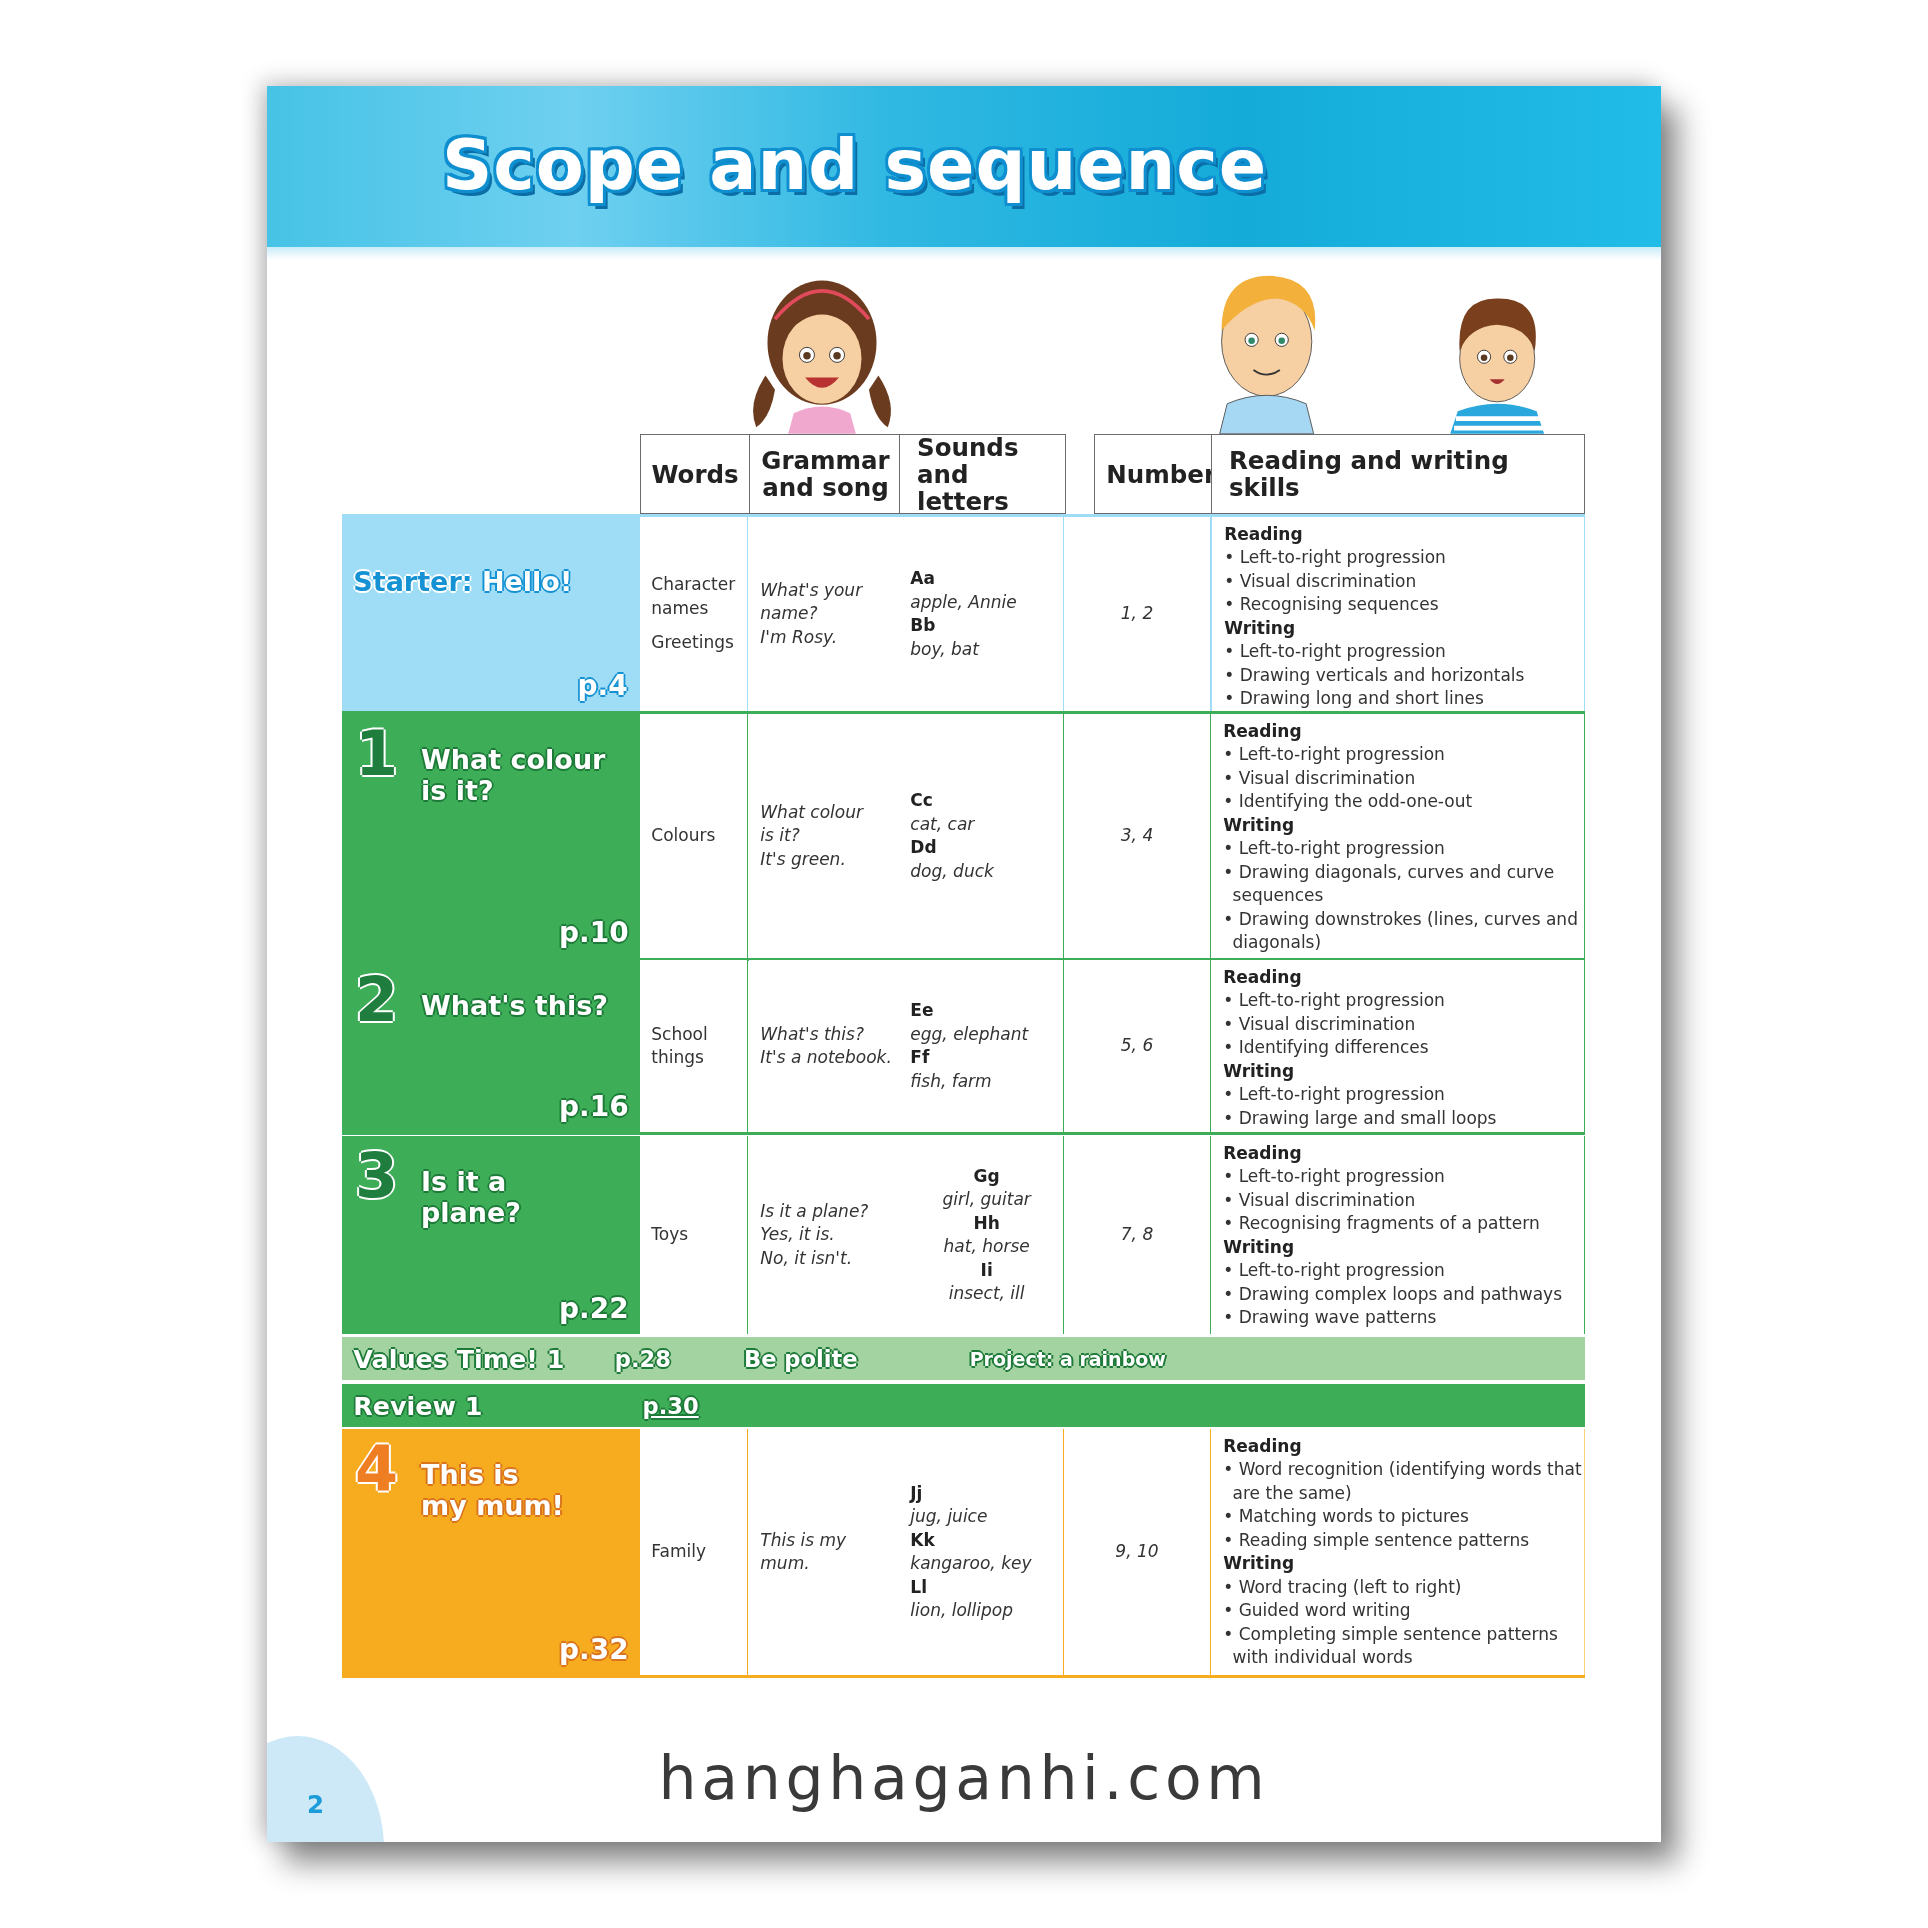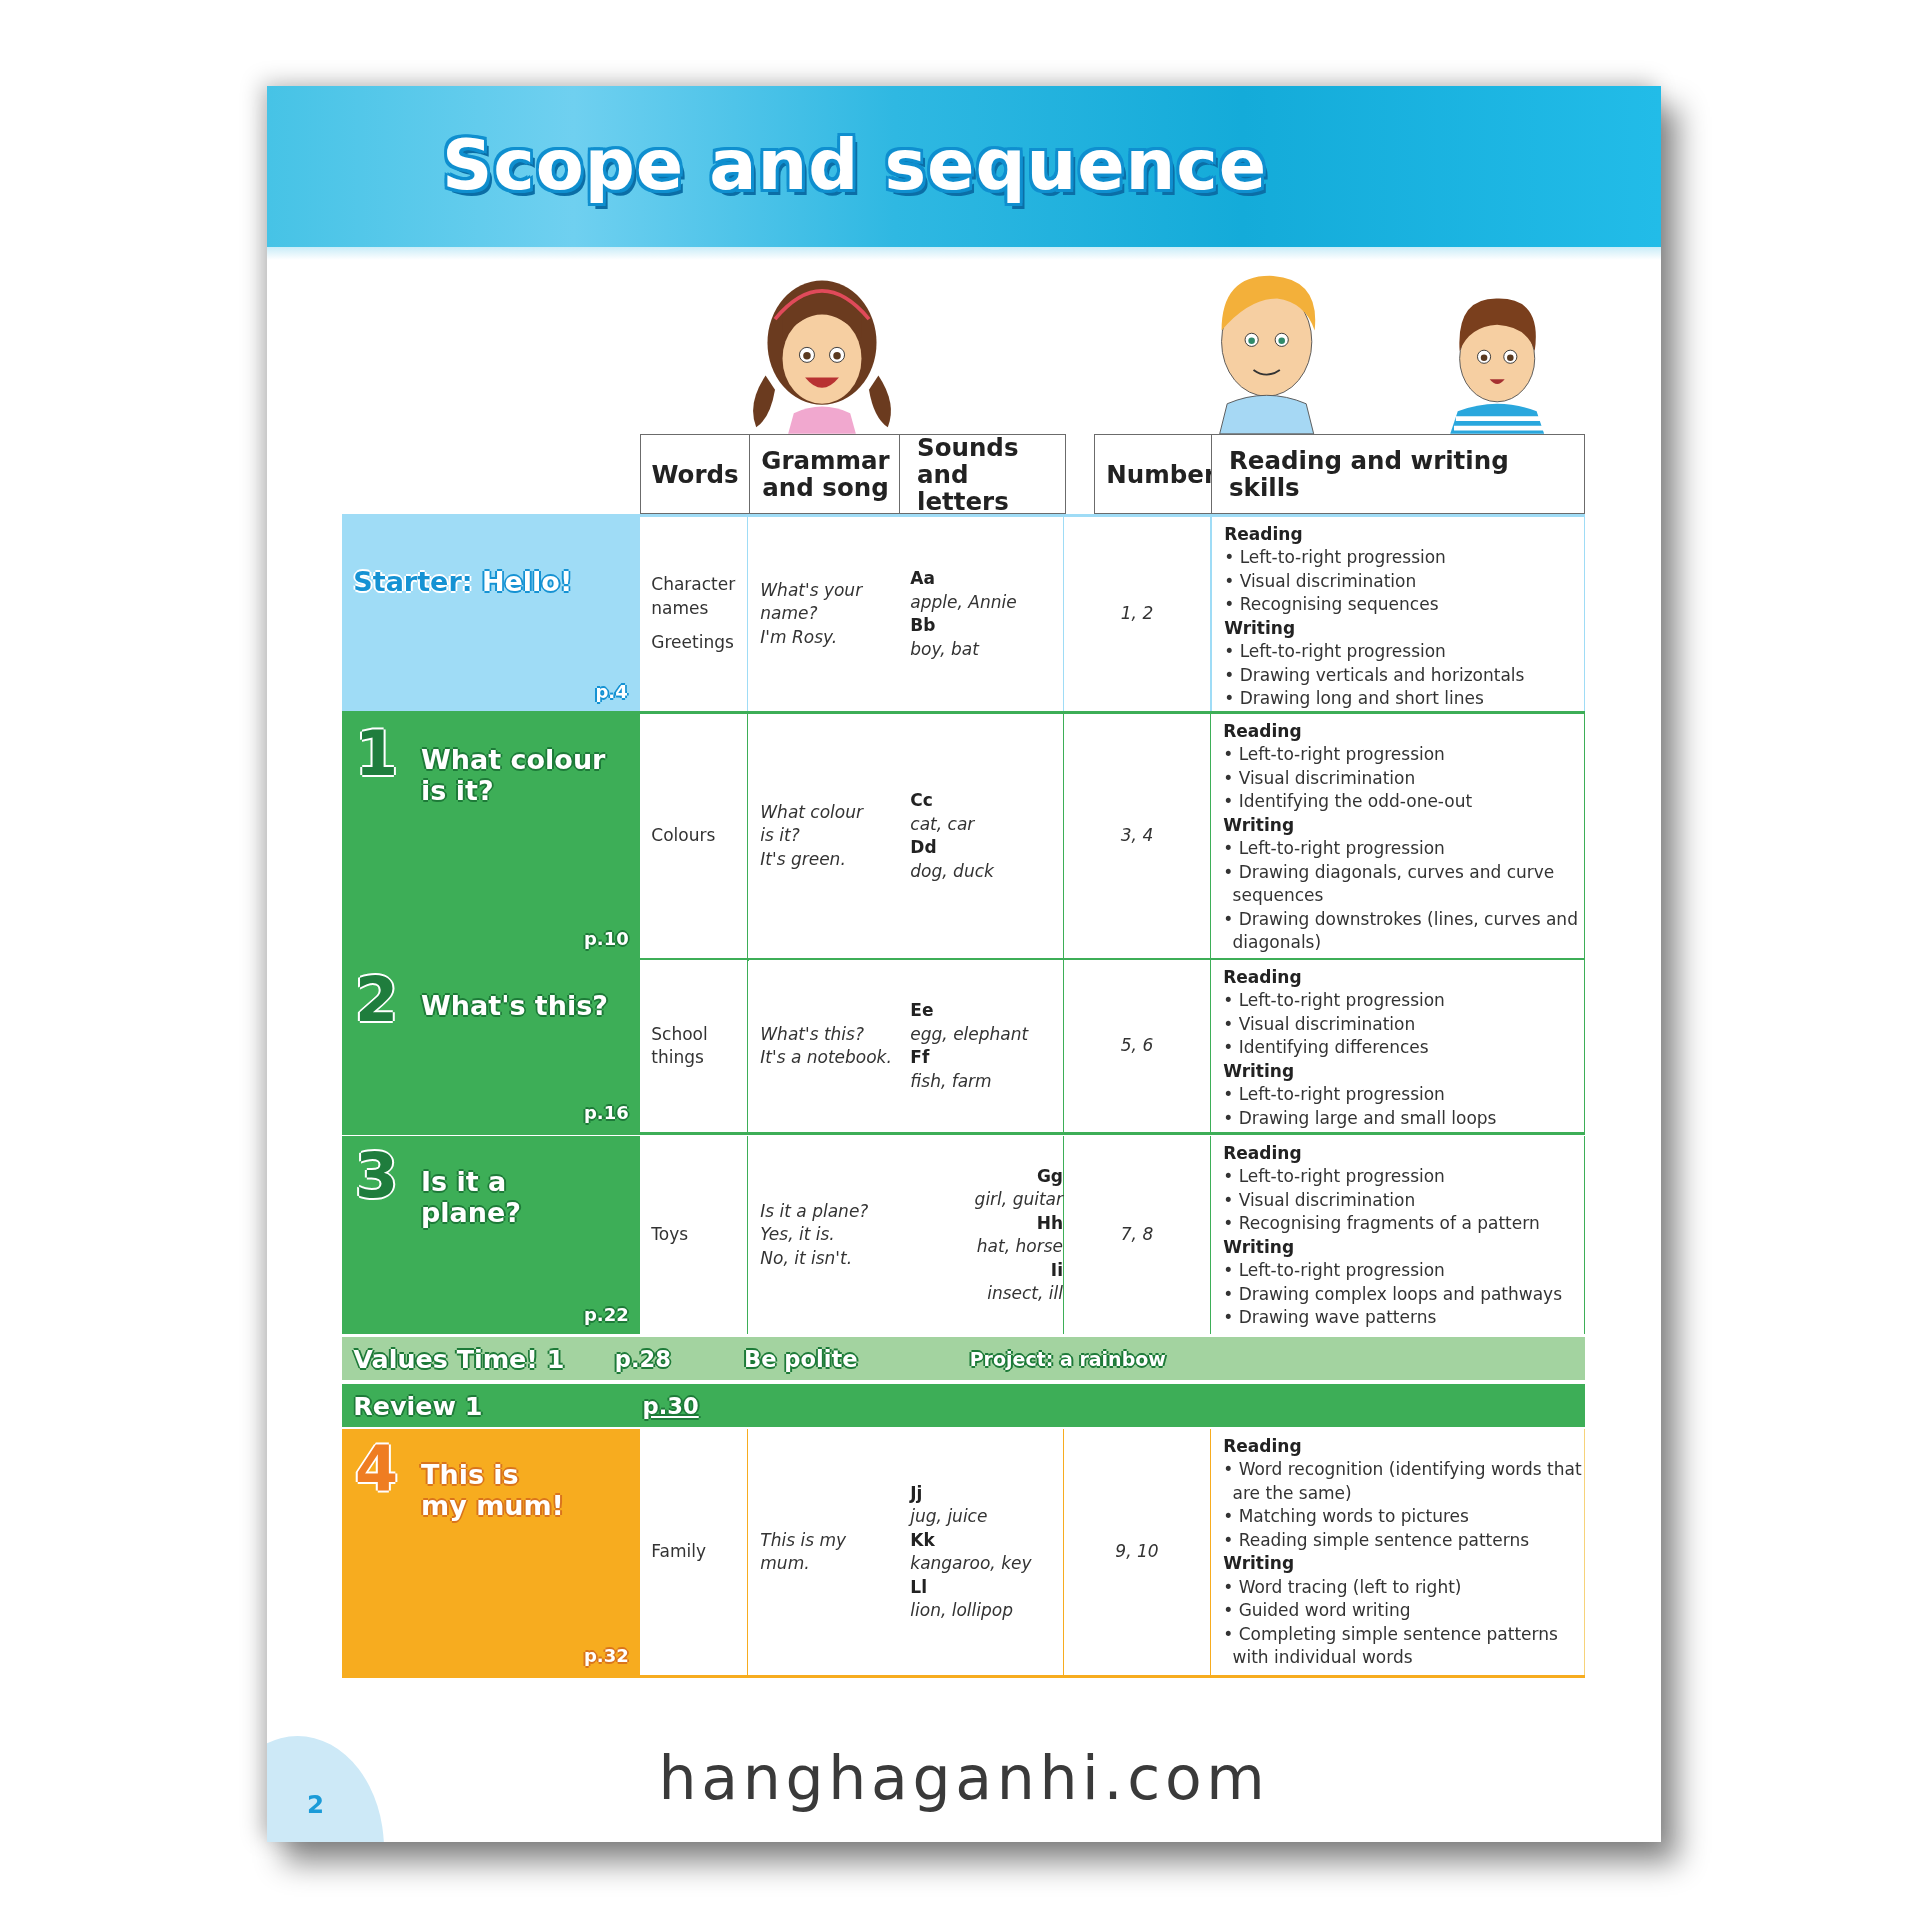--- a/index.html
+++ b/index.html
@@ -25,21 +25,21 @@
   .cell { position:absolute; top:0; height:100%; box-sizing:border-box; display:flex; align-items:center;
           font-size:17px; line-height:23.5px; color:#333; padding-left:11.3px; background:#fff; }
   .cell.center { justify-content:center; padding-left:0; }
   .it { font-style:italic; }
   .b { font-weight:bold; font-style:normal; color:#222; }
   .skills { align-items:flex-start; padding-top:5.6px; padding-left:12.2px; font-size:17px; line-height:23.5px; }
   .skills .h { font-weight:bold; color:#222; }
   .skills .li { padding-left:9.4px; text-indent:-9.4px; }
   .unitnum { position:absolute; left:13px; top:9.4px; font-weight:bold; font-size:62px; line-height:62px; }
   .unittitle { position:absolute; left:79px; top:30px; font-weight:bold; font-size:27px; line-height:31px; color:#fff; }
-  .pageref { position:absolute; right:11.3px; bottom:9.4px; font-weight:bold; font-size:18px; color:#fff;padding-left:48px; }
+  .pageref { position:absolute; right:11.3px; bottom:9.4px; font-weight:bold; font-size:28px; color:#fff;padding-left:48px; }
   .green .unitnum { color:#1f7d3d; text-shadow:1.9px 0 0 #fff,-1.9px 0 0 #fff,0 1.9px 0 #fff,0 -1.9px 0 #fff; }
   .green .unittitle, .green .pageref { text-shadow:1.9px 0 0 #1d7a38,-1.9px 0 0 #1d7a38,0 1.9px 0 #1d7a38,0 -1.9px 0 #1d7a38; }
   .orange .unitnum { color:#ef7d22; text-shadow:1.9px 0 0 #fff,-1.9px 0 0 #fff,0 1.9px 0 #fff,0 -1.9px 0 #fff; }
   .orange .unittitle, .orange .pageref { text-shadow:1.9px 0 0 #d9741c,-1.9px 0 0 #d9741c,0 1.9px 0 #d9741c,0 -1.9px 0 #d9741c; }
   .starter-title { position:absolute; left:11.3px; top:49px; font-weight:bold; font-size:27px; color:#1592d3;
                    text-shadow:1.9px 0 0 #fff,-1.9px 0 0 #fff,0 1.9px 0 #fff,0 -1.9px 0 #fff; }
   .starter-title .hello { color:#fff; text-shadow:1.9px 0 0 #1592d3,-1.9px 0 0 #1592d3,0 1.9px 0 #1592d3,0 -1.9px 0 #1592d3; }
   .starter .pageref { color:#fff; text-shadow:1.9px 0 0 #1592d3,-1.9px 0 0 #1592d3,0 1.9px 0 #1592d3,0 -1.9px 0 #1592d3; }
   .band { position:absolute; left:0; width:1243px; box-sizing:border-box; display:flex; align-items:center;
           font-weight:bold; font-size:25.4px; color:#fff;gap:39px; }
@@ -224,21 +224,21 @@
             <div>plane?</div>
         </div>
         <div class="pageref">p.22</div>
       </div>
       <div class="cell" style="left:298px; width:108px; border-right:0.9px solid #3dae57;">Toys</div>
       <div class="cell it" style="left:407px; width:151px; border-right:0.9px solid #3dae57; flex-direction:column; align-items:flex-start; justify-content:center;">
         <span>Is it a plane?</span>
           <span>Yes, it is.</span>
           <span>No, it isn't.</span>
       </div>
-      <div class="cell" style="left:557px; width:165px; border-right:0.9px solid #3dae57; flex-direction:column; align-items:flex-end; justify-content:center;">
+      <div class="cell" style="left:557px; width:165px; border-right:0.9px solid #3dae57; flex-direction:column; align-items:center; justify-content:center;">
         <span class="b">Gg</span>
           <span class="it">girl, guitar</span>
         <span class="b">Hh</span>
           <span class="it">hat, horse</span>
         <span class="b">Ii</span>
           <span class="it">insect, ill</span>
       </div>
       <div class="cell center it" style="left:722px; width:147px; border-right:0.9px solid #3dae57;">7, 8</div>
       <div class="cell skills" style="left:869px; width:374px; border-right:1.9px solid #3dae57; flex-direction:column;">
         <div class="h">Reading</div>

